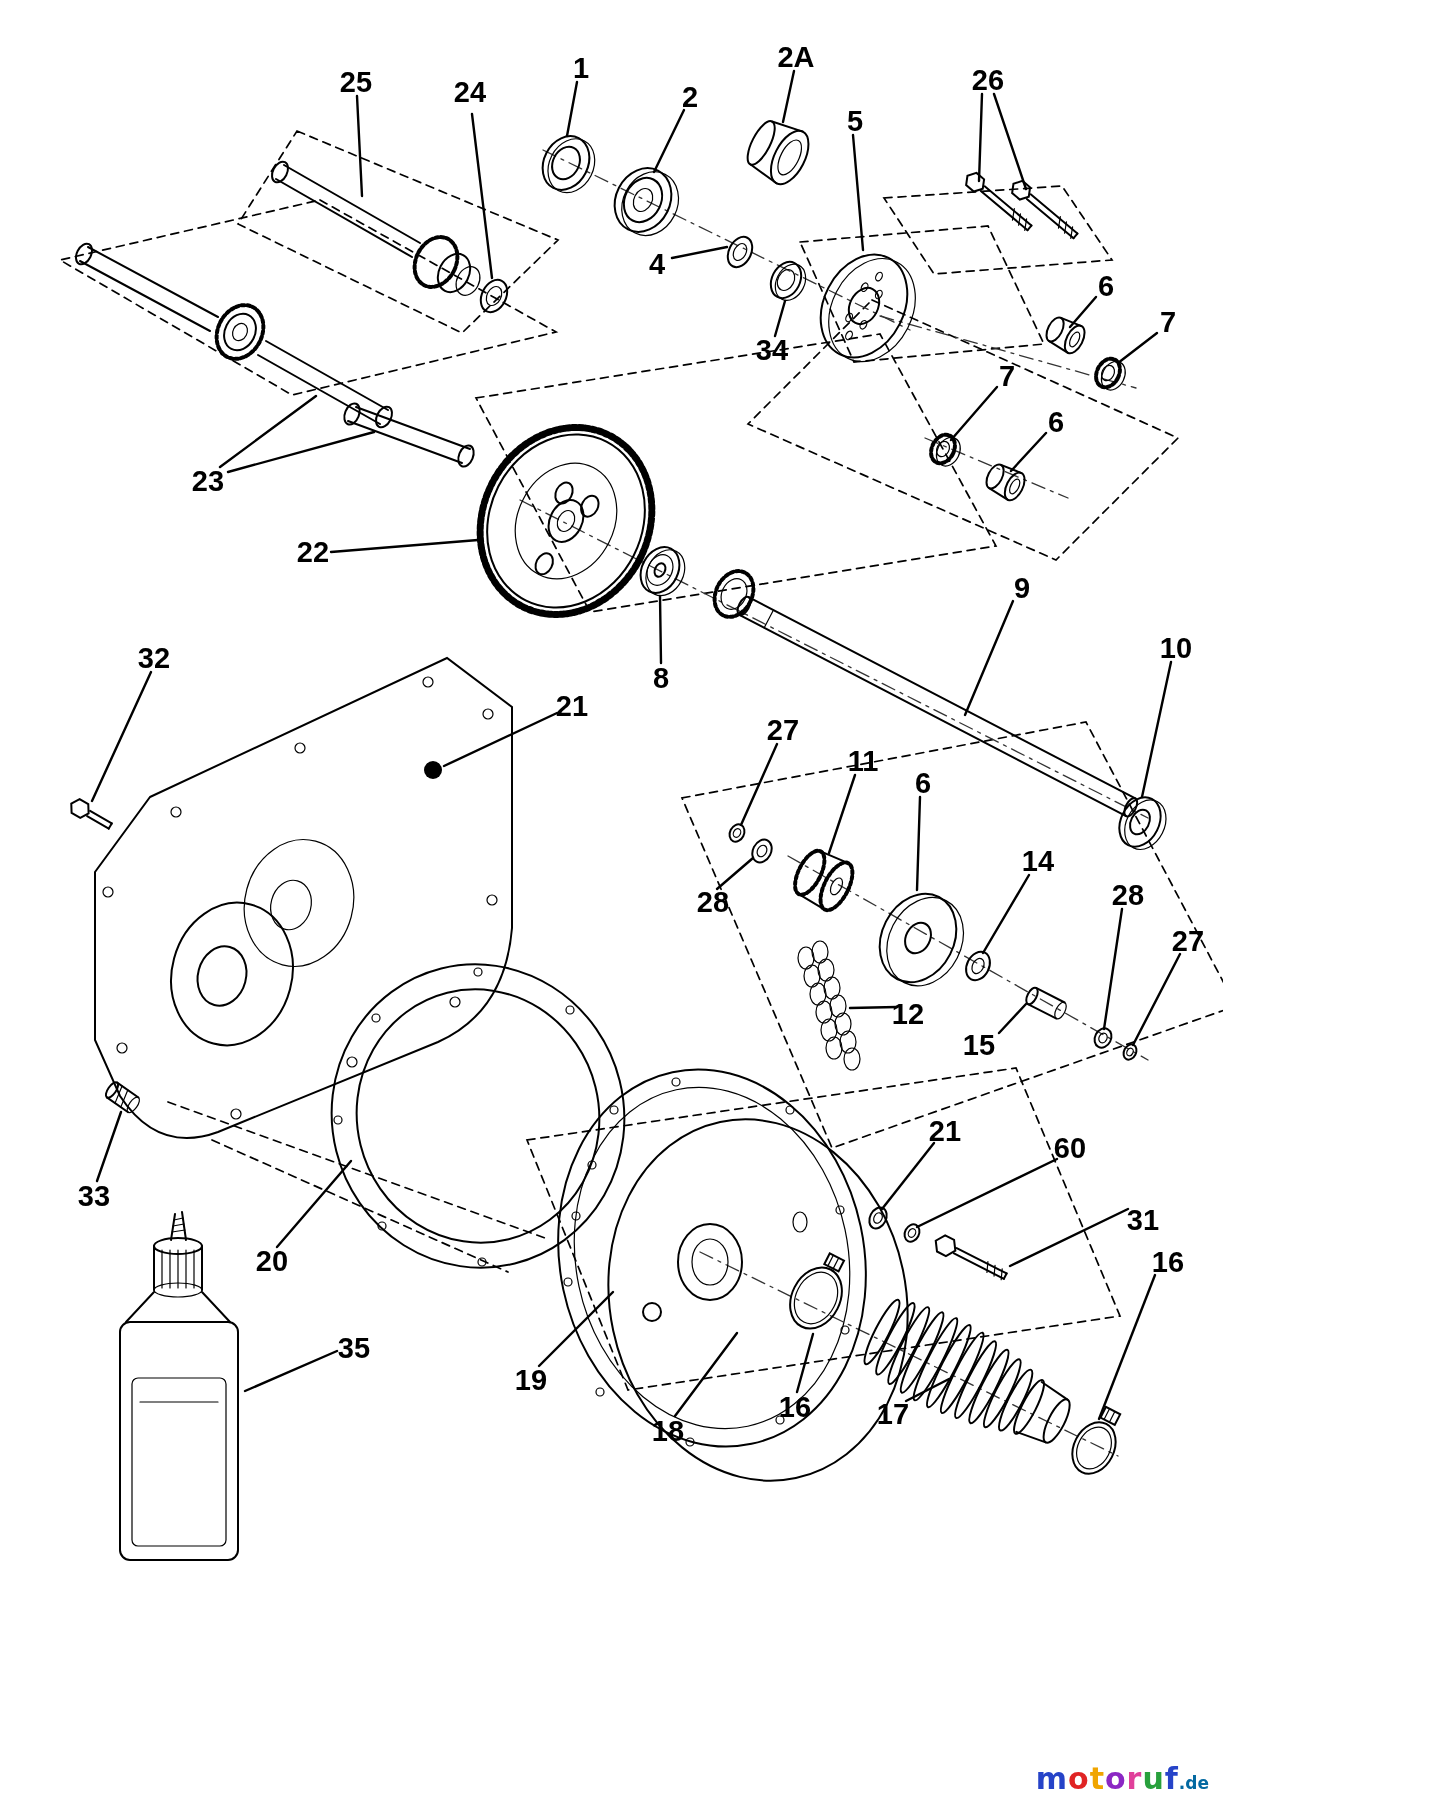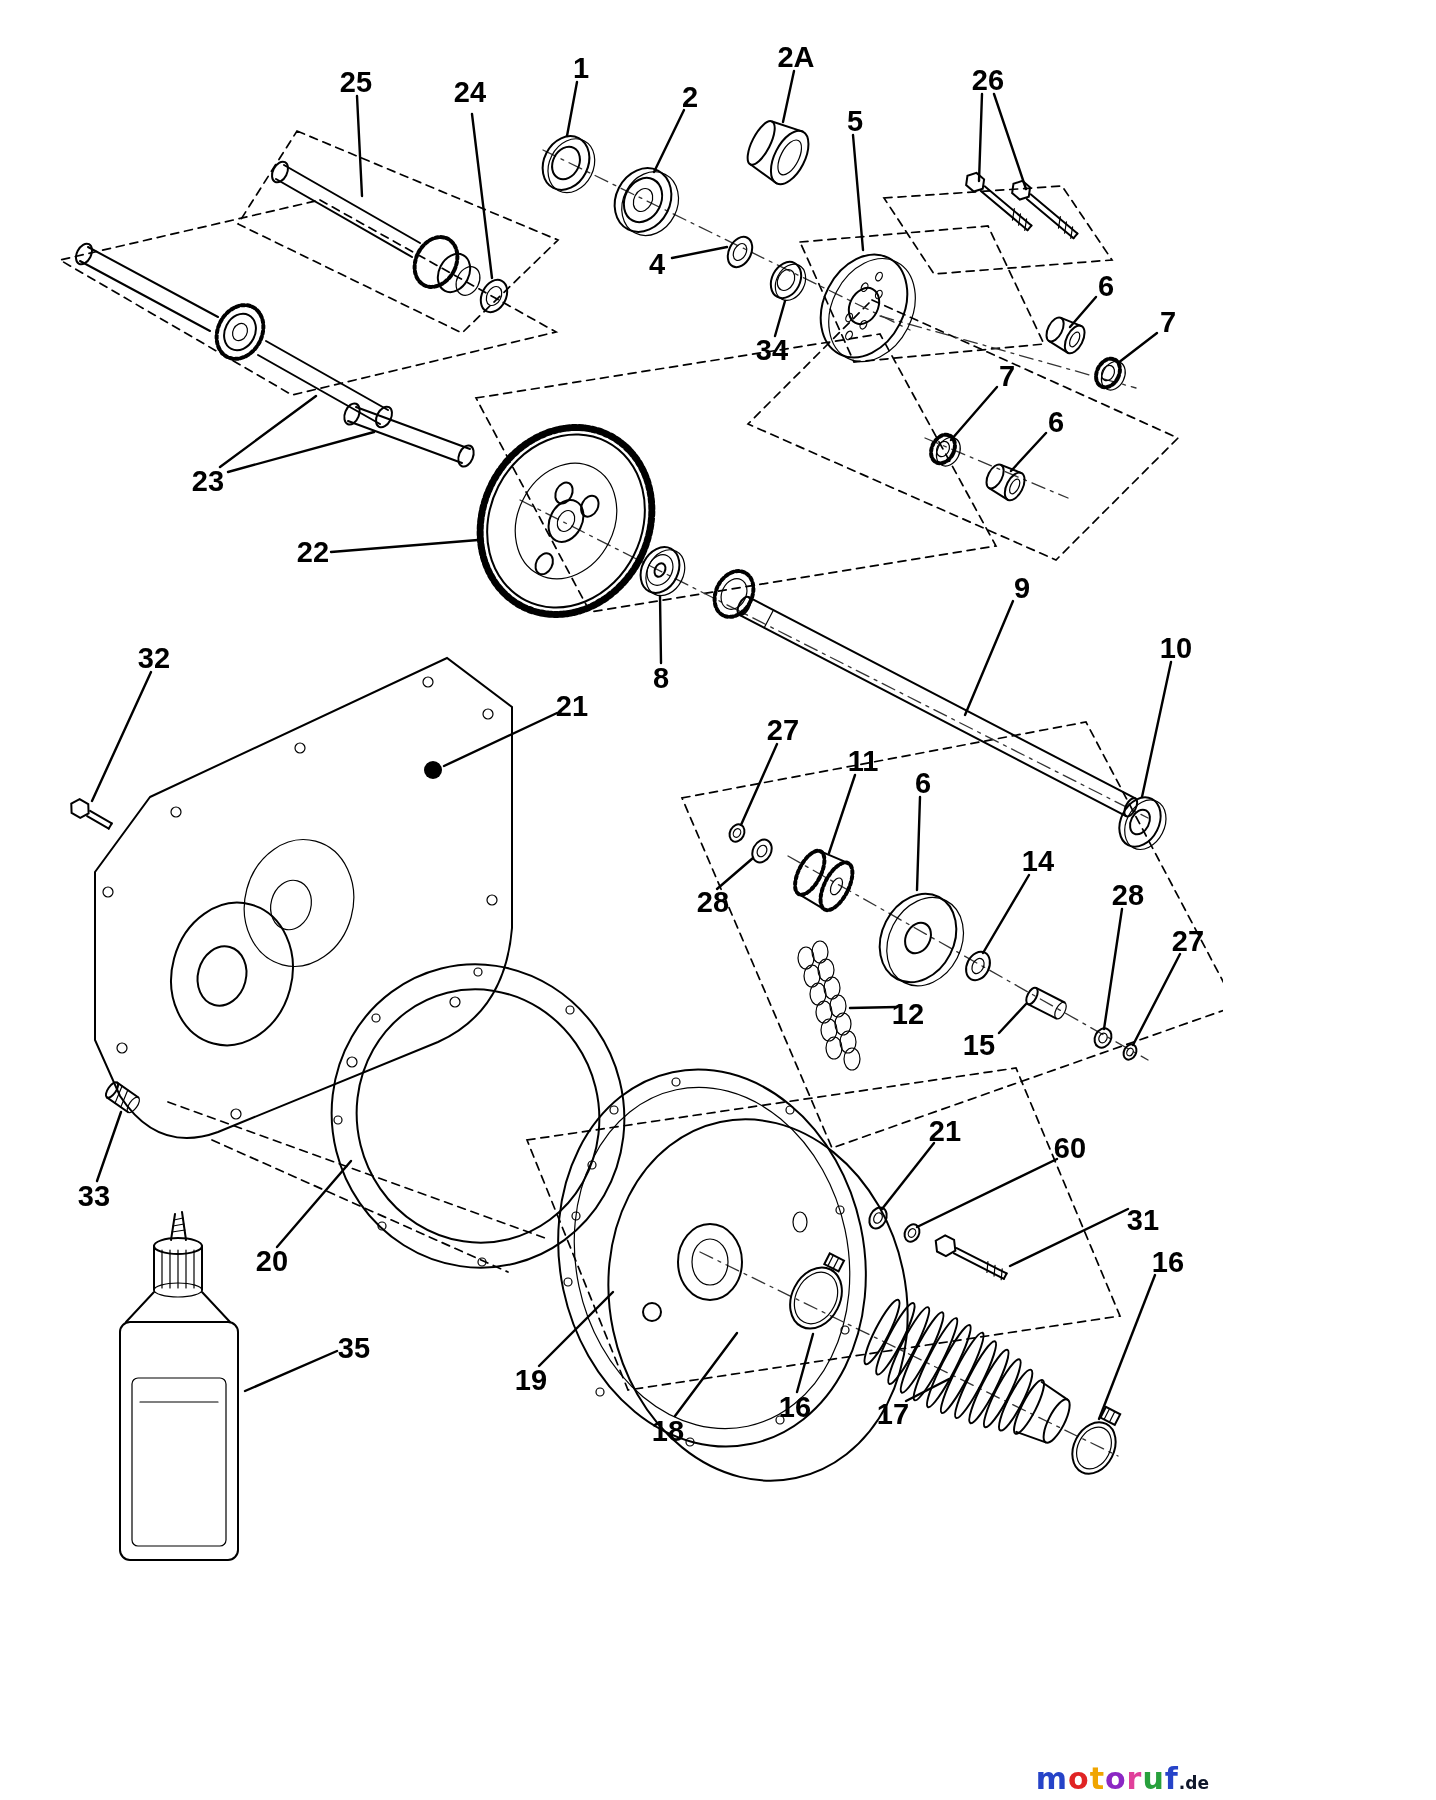--- a/index.html
+++ b/index.html
@@ -10,21 +10,21 @@
   .part-label {
     position:absolute; transform:translate(-50%,-50%);
     font-family:"Liberation Sans", sans-serif; font-weight:bold;
     font-size:29px; color:#000; white-space:nowrap; user-select:none;
   }
   .watermark {
     position:absolute; right:14px; bottom:4px;
     font-family:"DejaVu Sans", sans-serif; font-weight:bold;
     font-size:30px; letter-spacing:1px;
   }
-  .watermark .tld { font-size:17px; color:#0f172a; letter-spacing:0;margin-top:24px; }
+  .watermark .tld { font-size:17px; color:#0369a1; letter-spacing:0;margin-top:24px; }
   
   .d   { stroke-dasharray:8 6; stroke-width:1.7; }
   .ax  { stroke-dasharray:14 6 3 6; stroke-width:1.3; stroke:#333; }
   .t   { stroke-dasharray:3.5 3; stroke-width:7; }
   .ts  { stroke-dasharray:3 2.6; stroke-width:4; }
   .th  { stroke-width:1.2; }
   .lead{ stroke-width:2.4; }
   .blk { fill:#000; stroke:none; }
 </style>
 </head>

